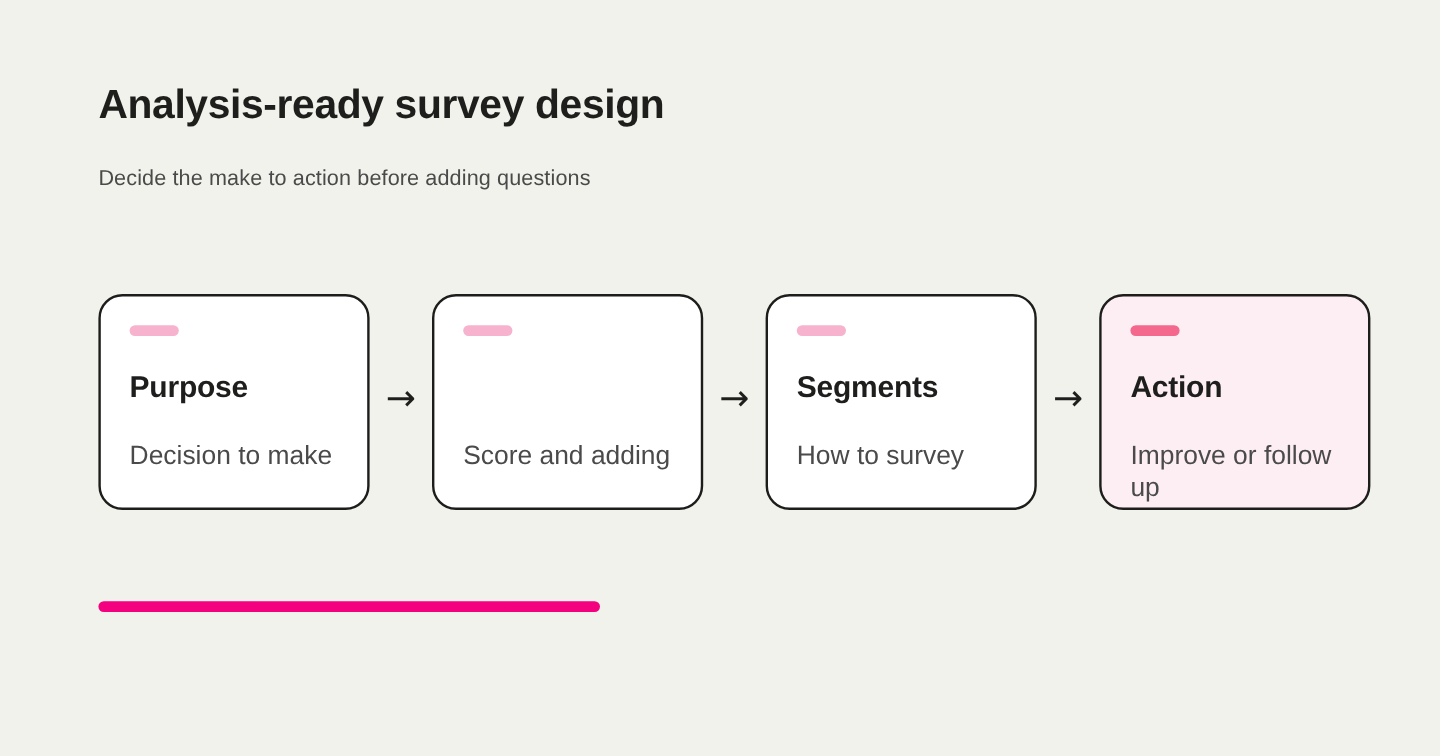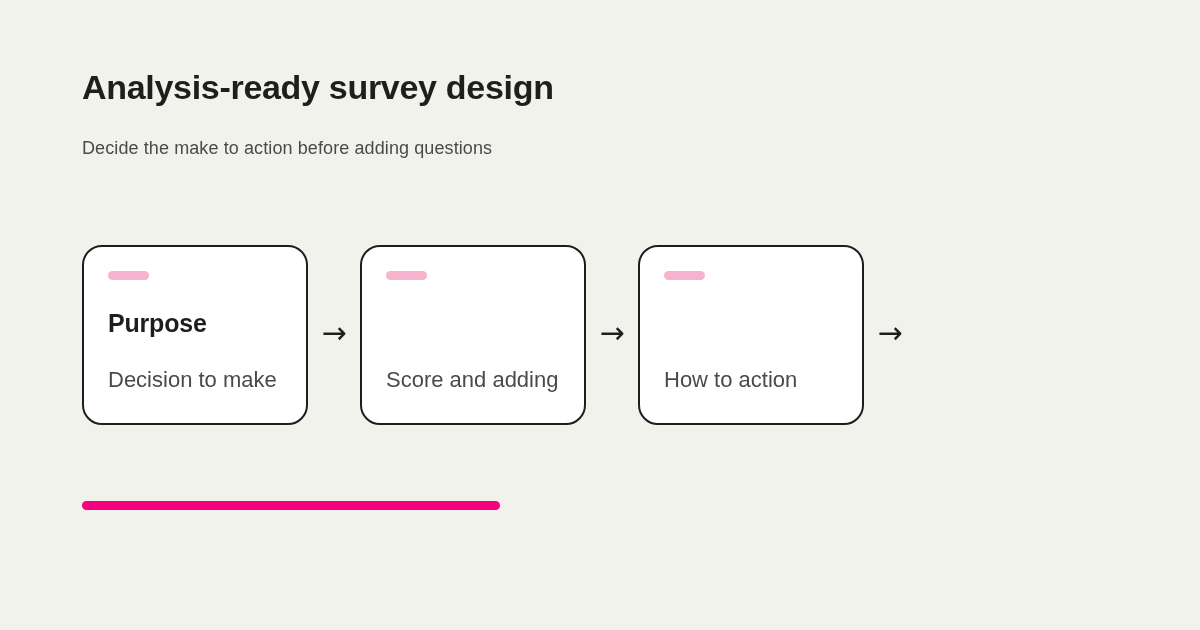--- a/index.html
+++ b/index.html
@@ -140,23 +140,29 @@
 
     <div class="card">
       <span class="dash"></span>
       <p class="step-desc">Score and adding</p>
     </div>
 
     <span class="arrow">→</span>
 
     <div class="card">
       <span class="dash"></span>
-      <p class="step-desc">How to action</p>
+      <h2 class="step-title">Segments</h2>
+      <p class="step-desc">How to survey</p>
     </div>
 
     <span class="arrow">→</span>
 
+    <div class="card highlight">
+      <span class="dash"></span>
+      <h2 class="step-title">Action</h2>
+      <p class="step-desc">Improve or follow up</p>
+    </div>
 
   </div>
 
   <div class="underline"></div>
 
 </div>
 
 </body></html>

